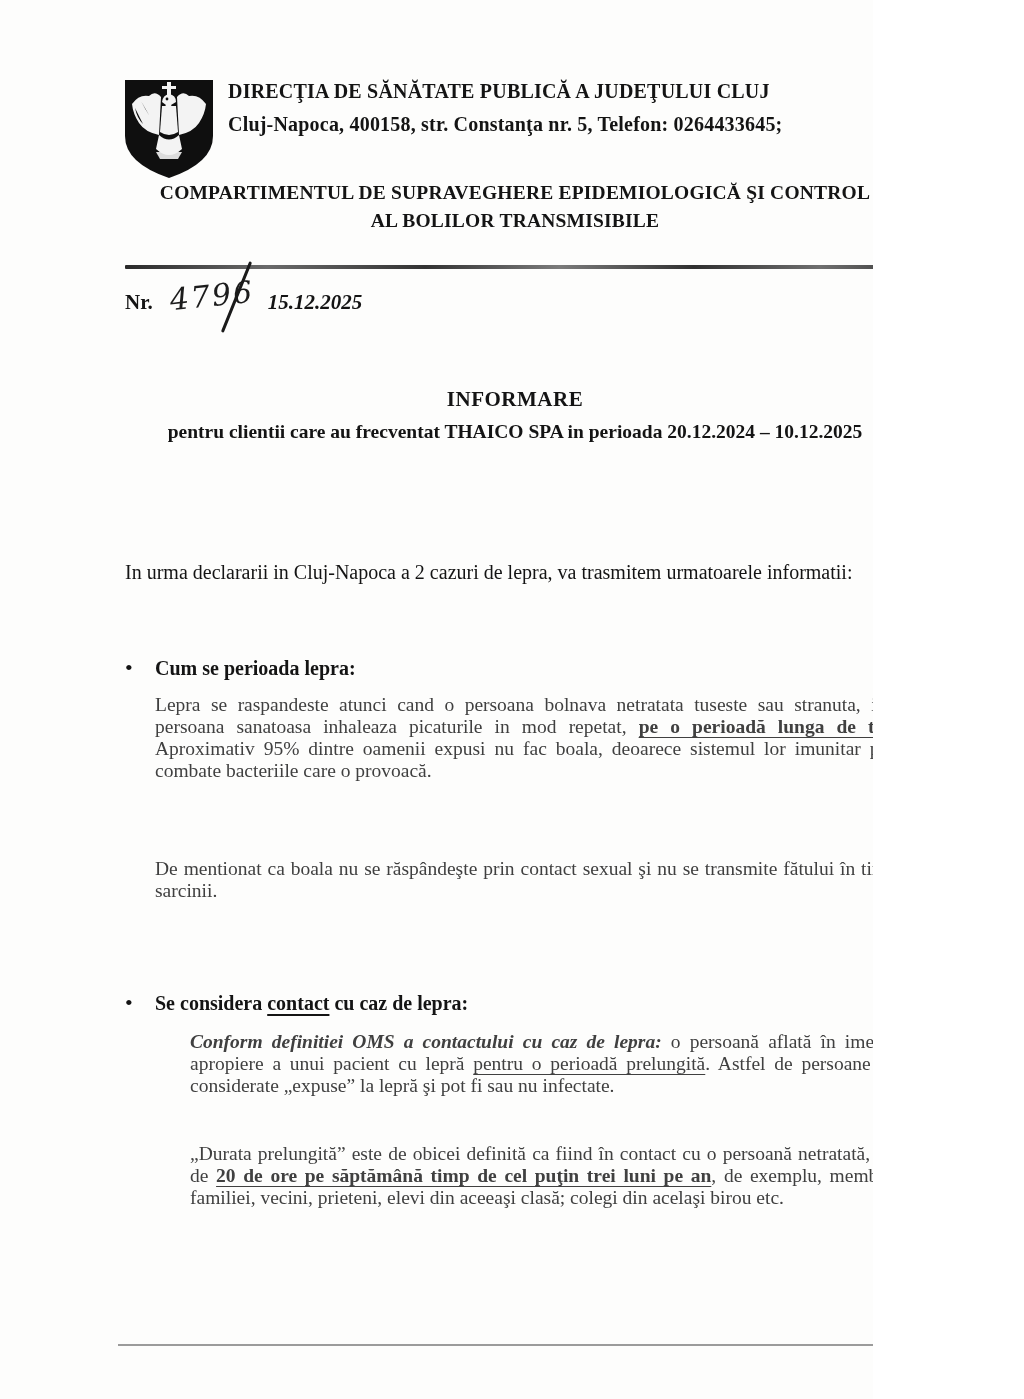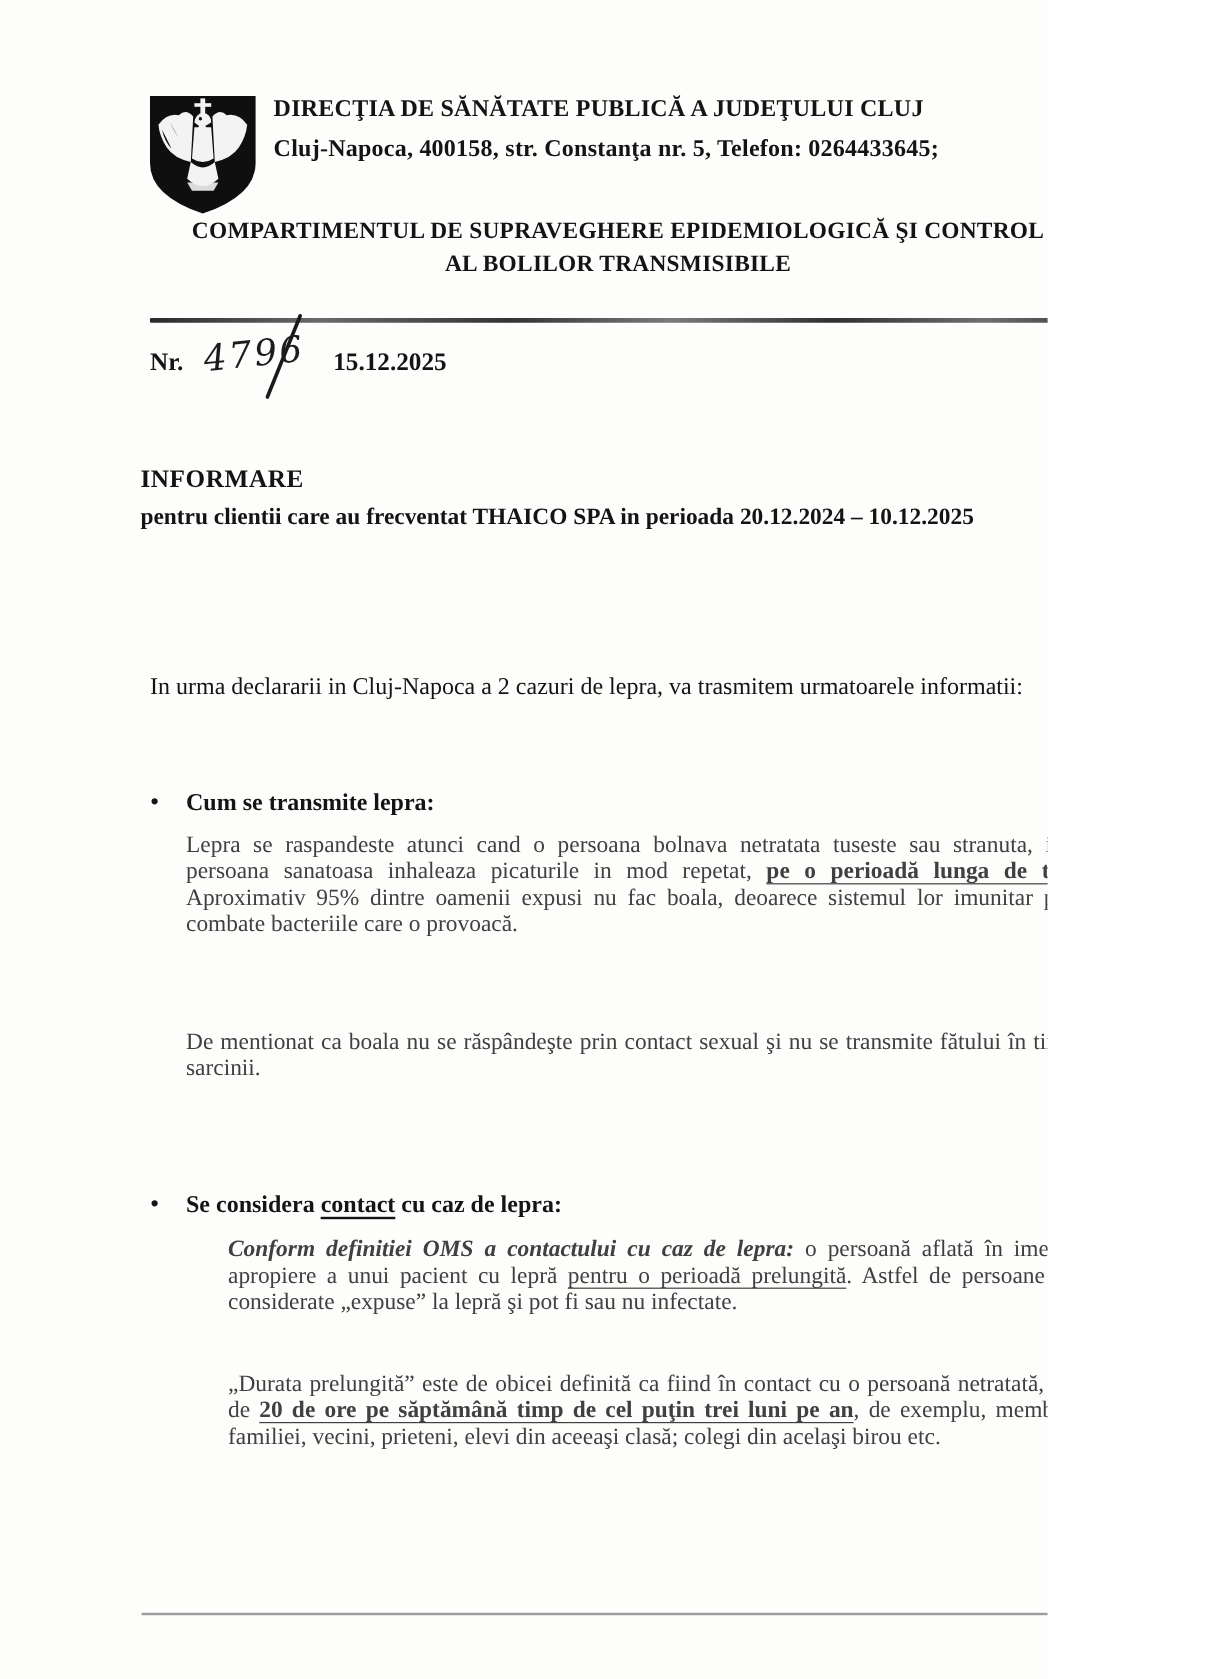--- a/index.html
+++ b/index.html
@@ -67,25 +67,26 @@
     color: #1c1c1c;
   }
   .handwritten-slash {
     position: absolute;
     left: 110px; top: -22px;
     width: 3px; height: 76px;
     background: #1a1a1a;
     transform: rotate(22deg);
     border-radius: 2px;
   }
-  .ref-date { font-weight: bold; margin-left: 18px; }
+  .ref-date { font-weight: bold; margin-left: 8px; font-style: italic; }
   
   .doc-title, .doc-subtitle {
     position: absolute;
     left: 117px; width: 796px;
+    text-align: center;
     font-weight: bold;
   }
   .doc-title    { top: 387px; font-size: 21px; letter-spacing: 0.5px; }
   .doc-subtitle { top: 421px; font-size: 19.5px; white-space: nowrap; }
   
   .intro {
     position: absolute;
     left: 125px; top: 561px;
     font-size: 20px;
     white-space: nowrap;
@@ -165,21 +166,21 @@
     <span class="handwritten-slash"></span>
     <span class="ref-date">15.12.2025</span>
   </div>
 
   <div class="doc-title">INFORMARE</div>
   <div class="doc-subtitle">pentru clientii care au frecventat THAICO SPA in perioada 20.12.2024 – 10.12.2025</div>
 
   <div class="intro">In urma declararii in Cluj-Napoca a 2 cazuri de lepra, va trasmitem urmatoarele informatii:</div>
 
   <div class="sec-heading h-1">
-    <span class="bullet">•</span><span>Cum se transmite lepra:</span>
+    <span class="bullet">•</span><span>Cum se perioada lepra:</span>
   </div>
 
   <p class="body-para p-1">
     <span>Lepra se raspandeste atunci cand o persoana bolnava netratata tuseste sau stranuta, iar o persoana sanatoasa inhaleaza picaturile in mod repetat, </span><span class="run-bold-underline">pe o perioadă lunga de timp</span><span>. Aproximativ 95% dintre oamenii expusi nu fac boala, deoarece sistemul lor imunitar poate combate bacteriile care o provoacă.</span>
   </p>
 
   <p class="body-para p-2">
     <span>De mentionat ca boala nu se răspândeşte prin contact sexual şi nu se transmite fătului în timpul sarcinii.</span>
   </p>
 

